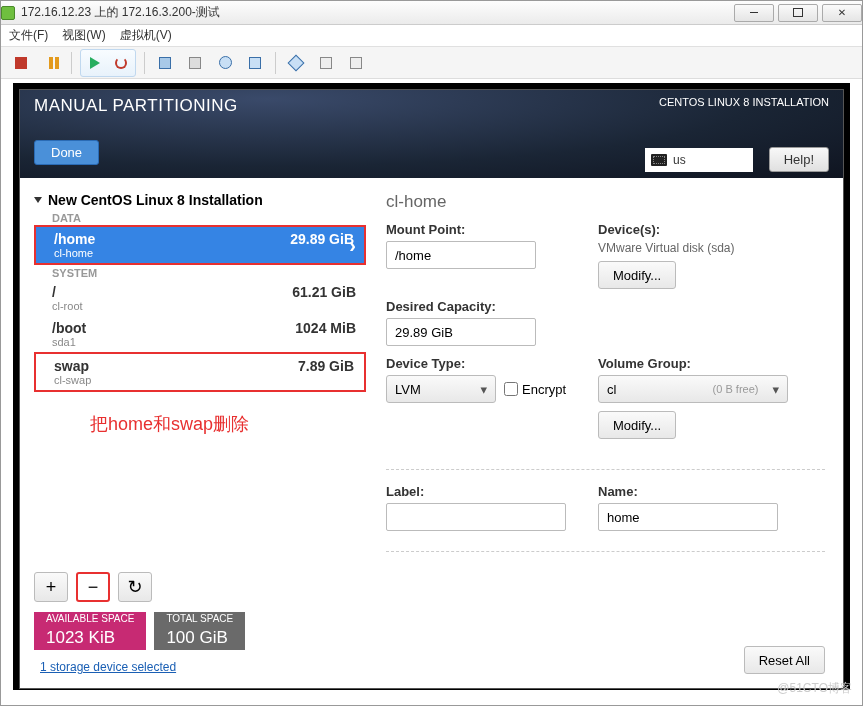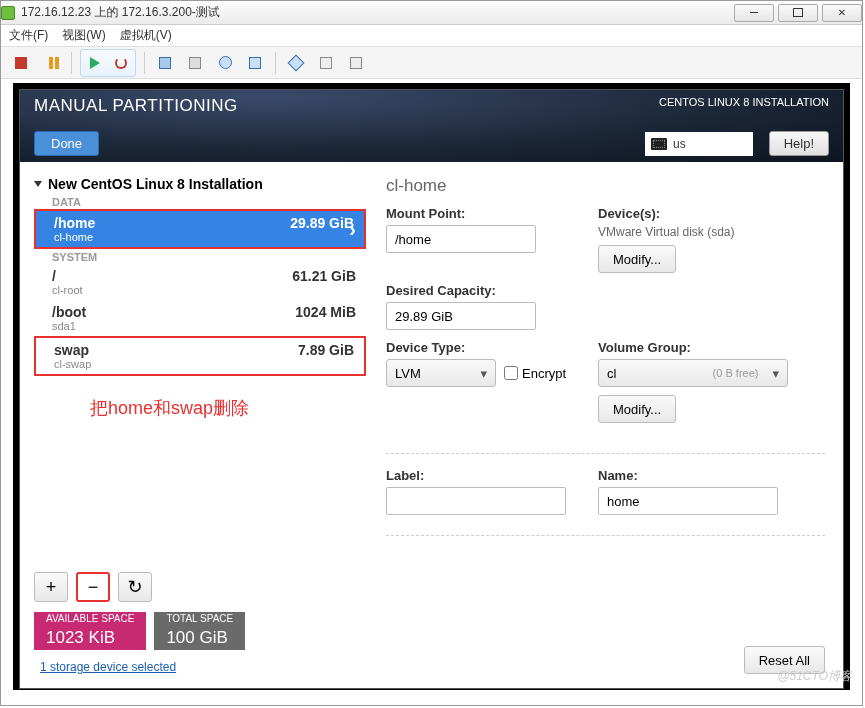--- a/index.html
+++ b/index.html
@@ -20,24 +20,24 @@
 
 .toolbar { height:32px; display:flex; align-items:center; padding:0 8px; gap:6px; border-bottom:1px solid #ddd; background:#f5f5f5;}
 .tb-btn { width:24px; height:22px; border:1px solid transparent; border-radius:2px; display:flex; align-items:center; justify-content:center; cursor:pointer;}
 .tb-sq{width:12px;height:12px;}
 .tb-sep{width:1px;height:22px;background:#ccc;margin:0 2px;}
 .grp{border:1px solid #c0d8ef;border-radius:3px;padding:2px;display:flex;gap:2px;background:linear-gradient(#f8fcff,#e8f2fb);}
 
 .inner-black { position:absolute; left:12px; top:82px; right:12px; bottom:15px; background:#000; }
 .installer { position:absolute; inset:6px 6px 1px 6px; background:#fff; border:1px solid #555; display:flex; flex-direction:column;}
 
-.hdr { height:72px; background: radial-gradient(ellipse at 30% 10%, #3a4a6a 0%, #1a2535 60%, #0f1420 100%); color:#fff; padding:6px 14px 0 14px; position:relative;}
+.hdr { height:88px; background: radial-gradient(ellipse at 30% 10%, #3a4a6a 0%, #1a2535 60%, #0f1420 100%); color:#fff; padding:6px 14px 0 14px; position:relative;}
 .hdr-title { font-size:17px; font-weight:300; letter-spacing:0.5px; }
 .hdr-right-title { position:absolute; right:14px; top:6px; font-size:11px; font-weight:300;}
-.done-btn { position:absolute; left:14px; bottom:6px; background:#4a90d9; color:#fff; border:1px solid #2a6bb5; border-radius:3px; padding:4px 16px; font-size:13px; cursor:pointer;}
+.done-btn { position:absolute; left:14px; bottom:13px; background:#4a90d9; color:#fff; border:1px solid #2a6bb5; border-radius:3px; padding:4px 16px; font-size:13px; cursor:pointer;}
 .help-btn { position:absolute; right:14px; bottom:6px; background:linear-gradient(#f8f8f8,#e0e0e0); border:1px solid #999; border-radius:3px; padding:4px 14px; font-size:13px; color:#333; cursor:pointer;}
 .kb-sel { position:absolute; right:90px; bottom:6px; width:108px; height:24px; background:#fff; display:flex; align-items:center; padding:0 6px; font-size:12px; color:#333;}
 .kb-icon{width:16px;height:12px;background:#222;border-radius:1px;margin-right:6px;position:relative;}
 .kb-icon::after{content:"";position:absolute;inset:2px;border:1px dotted #888;}
 
 .body { flex:1; display:flex; padding:14px; gap:16px; background:#fff;}
 .left { width:332px; display:flex; flex-direction:column;}
 .expand-hdr { display:flex; align-items:center; font-size:14px; font-weight:bold; margin-bottom:2px;}
 .tri{display:inline-block;width:0;height:0;border-left:4px solid transparent;border-right:4px solid transparent;border-top:6px solid #333;margin-right:6px;}
 .section-lbl{color:#999;font-size:11px;font-weight:bold;padding-left:18px;margin-top:2px;margin-bottom:1px;}
@@ -75,21 +75,21 @@
 .btn{height:28px;padding:0 14px;border:1px solid #bbb;border-radius:3px;background:linear-gradient(#fafafa,#e8e8e8);font-size:13px;cursor:pointer;display:inline-flex;align-items:center;}
 .dev-txt{font-size:12px;color:#666;margin-bottom:6px;}
 .dropdown{width:110px;height:28px;border:1px solid #bbb;border-radius:3px;background:linear-gradient(#fafafa,#e8e8e8);display:inline-flex;align-items:center;justify-content:space-between;padding:0 8px;font-size:13px;cursor:pointer;}
 .dropdown::after{content:"▾";color:#555;margin-left:8px;}
 .dropdown.vg{width:190px;}
 .dropdown.vg .free{color:#999;font-size:11px;margin-left:auto;margin-right:6px;}
 .chk{display:inline-flex;align-items:center;gap:4px;font-size:13px;margin-left:8px;}
 .chk input{width:14px;height:14px;}
 .dashed{border-top:1px dashed #ccc;margin:20px 0 14px 0;}
 .reset-row{display:flex;justify-content:flex-end;margin-top:auto;}
-.watermark{position:absolute;right:10px;bottom:20px;color:#ccc;font-size:12px;font-style:italic;}
+.watermark{position:absolute;right:10px;bottom:8px;color:#ccc;font-size:12px;}
 </style>
 </head>
 <body>
 
 <div class="outer-window">
   <div class="titlebar">
     <div class="vmw-icon"></div>
     <span>172.16.12.23 上的 172.16.3.200-测试</span>
     <div class="spacer"></div>
     <div class="win-controls">

